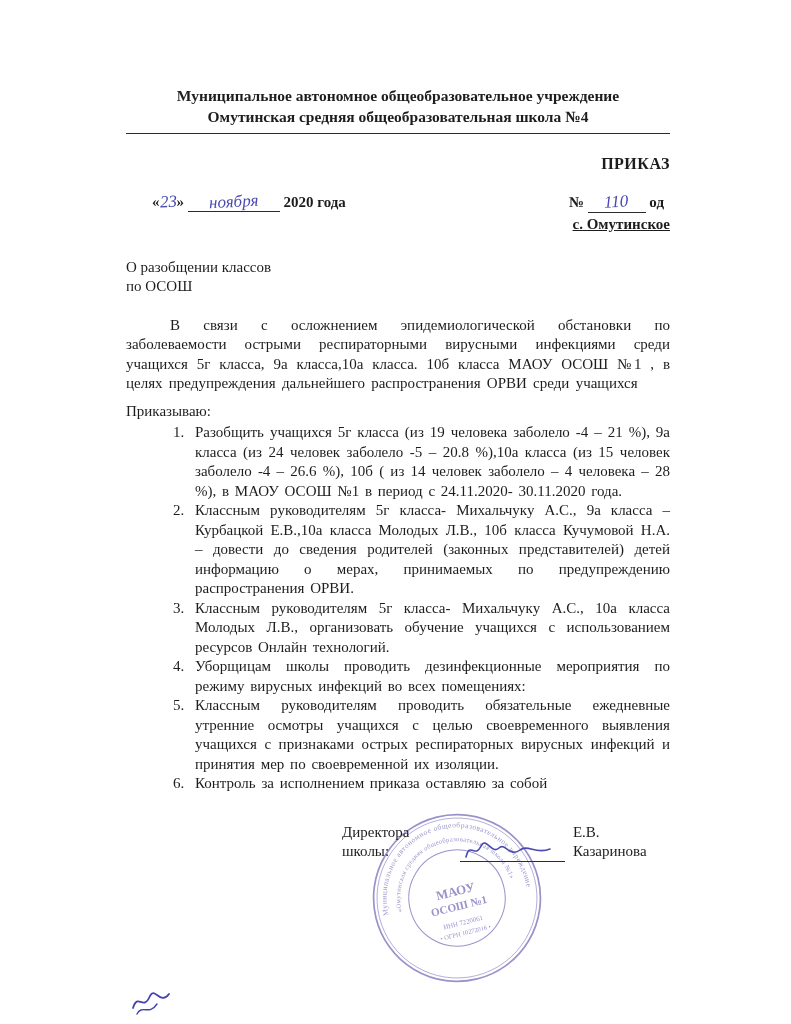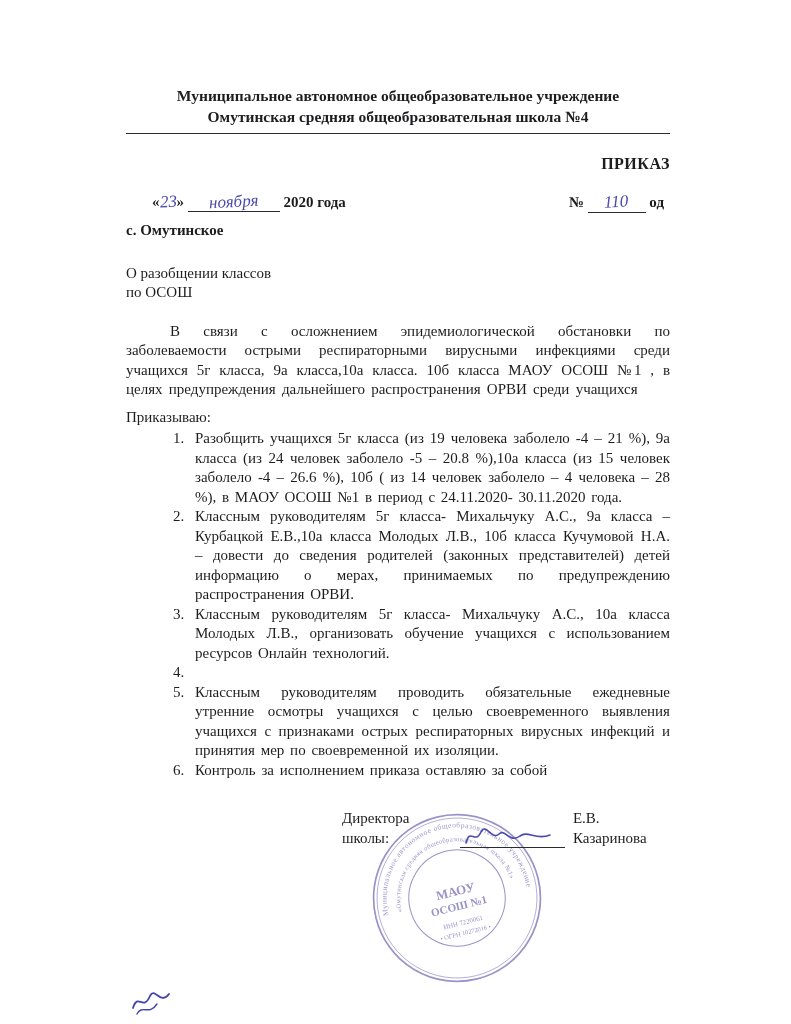--- a/index.html
+++ b/index.html
@@ -50,21 +50,21 @@
   .blank.month { min-width: 92px; }
   .blank.num { min-width: 58px; }
   .hand {
     font-style: italic;
     font-weight: normal;
     color: #4a4ab0;
     display: inline-block;
     transform: rotate(-3deg);
     font-size: 17px;
   }
-  .place { text-align: left; font-weight: bold; margin-top: 8px; }
+  .place { text-align: right; font-weight: bold; margin-top: 2px; text-decoration: underline; }
   .subject { margin-top: 24px; line-height: 1.25; }
   .intro {
     text-align: justify;
     text-indent: 44px;
     margin-top: 20px;
     word-spacing: 2.5px;
   }
   .orders-label { margin-top: 8px; }
   ol.orders {
     margin: 2px 0 0 0;
@@ -146,20 +146,21 @@
 
   <p class="intro">В связи с осложнением эпидемиологической обстановки по заболеваемости острыми респираторными вирусными инфекциями среди учащихся  5г класса, 9а класса,10а класса. 10б класса   МАОУ ОСОШ №1   , в целях предупреждения дальнейшего распространения ОРВИ среди учащихся</p>
 
   <div class="orders-label">Приказываю:</div>
 
   <ol class="orders">
     <li><span>Разобщить учащихся 5г класса (из 19 человека заболело -4 – 21 %), 9а класса (из 24 человек заболело -5 – 20.8 %),10а класса (из 15 человек заболело -4 – 26.6 %), 10б ( из 14 человек заболело – 4 человека – 28 %),   в МАОУ ОСОШ №1  в период с 24.11.2020- 30.11.2020 года.</span></li>
     <li><span>Классным руководителям     5г класса- Михальчуку А.С., 9а класса – Курбацкой Е.В.,10а класса Молодых Л.В.,  10б класса Кучумовой Н.А. – довести до сведения родителей (законных представителей) детей информацию о мерах, принимаемых  по предупреждению распространения ОРВИ.</span></li>
     <li><span>Классным руководителям     5г класса- Михальчуку А.С., 10а класса Молодых Л.В.,    организовать обучение учащихся с использованием ресурсов Онлайн технологий.</span></li>
     <li>
+      <span>Уборщицам школы  проводить дезинфекционные мероприятия по режиму вирусных инфекций во всех помещениях:</span>
     </li>
     <li><span>Классным руководителям проводить обязательные ежедневные утренние осмотры учащихся  с  целью своевременного выявления учащихся   с признаками острых респираторных вирусных инфекций и принятия мер по своевременной их изоляции.</span></li>
     <li><span>Контроль за исполнением приказа оставляю за собой</span></li>
   </ol>
 
   <div class="sig-row">
     <span>Директора школы:</span>
     <span class="sig-line">
       <svg width="100" height="26" viewBox="0 0 100 26">
         <path d="M4,20 C8,4 13,22 19,9 C24,-1 30,18 37,11 C43,5 48,21 58,13 C66,7 74,18 88,12" fill="none" stroke="#4a4ab0" stroke-width="1.6" stroke-linecap="round"></path>

